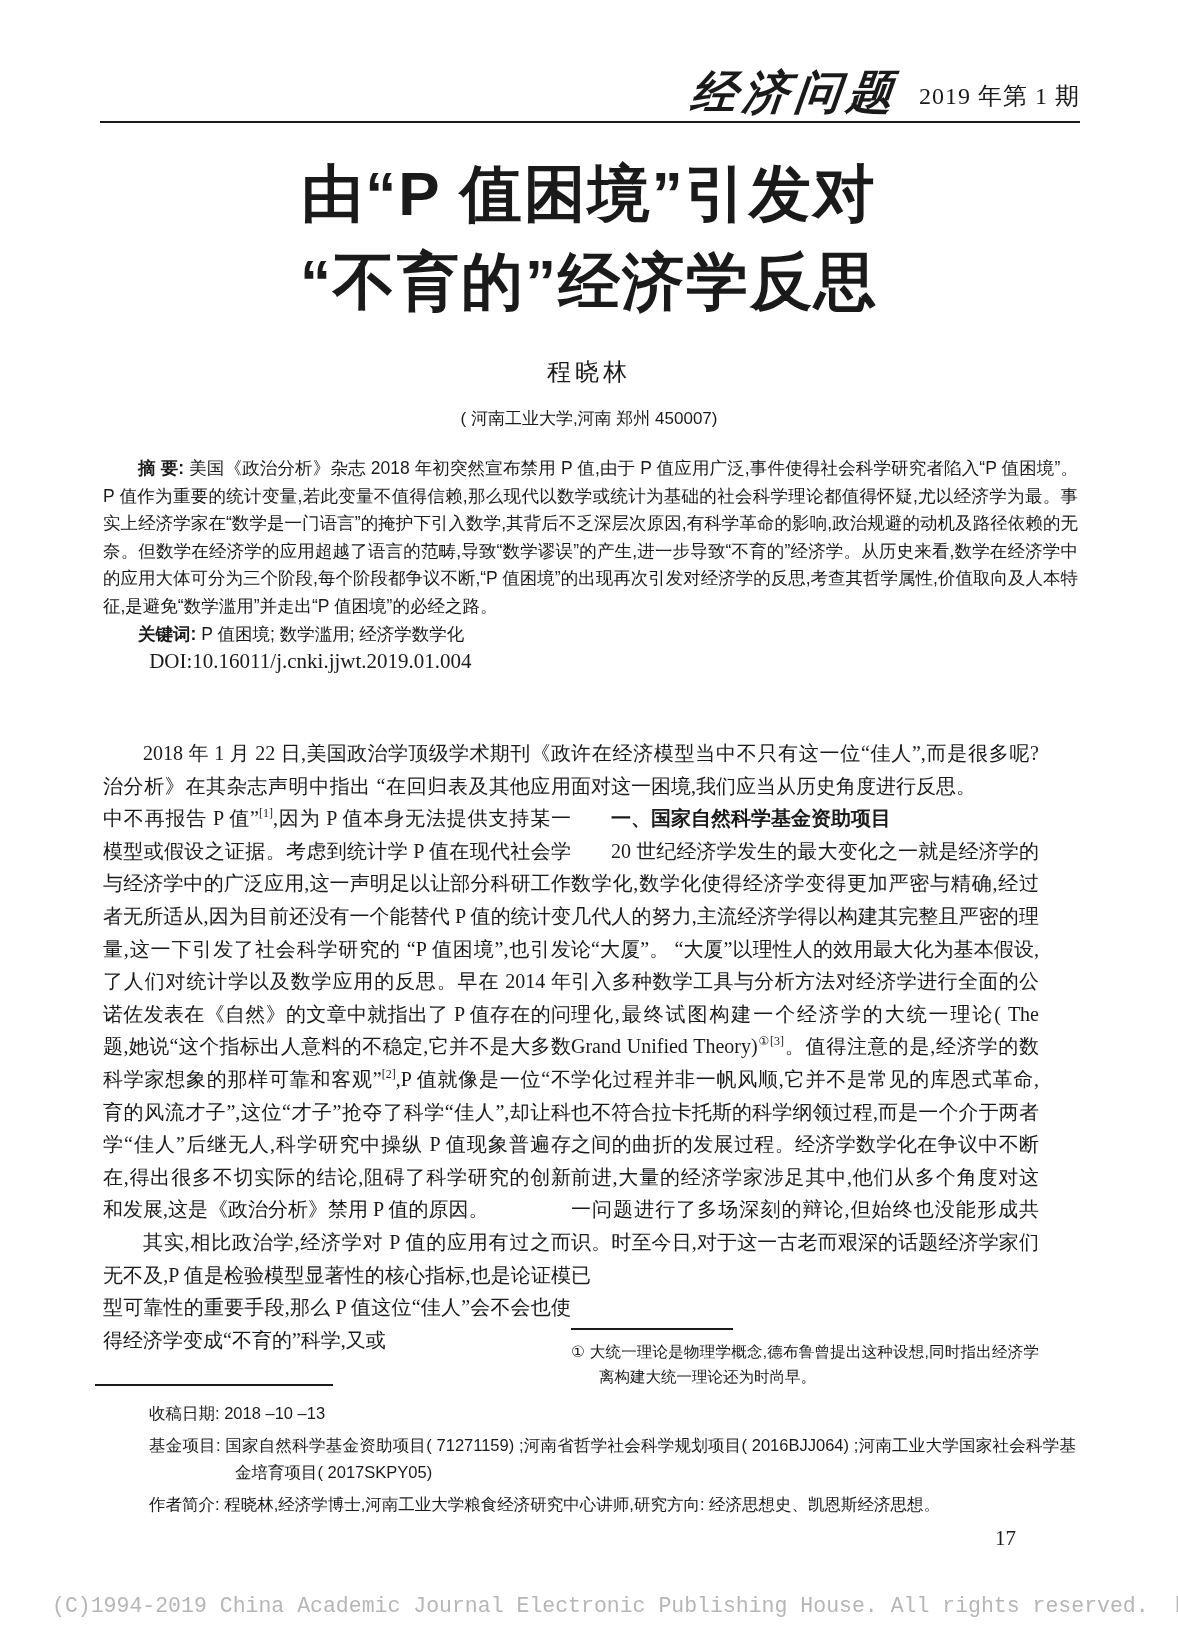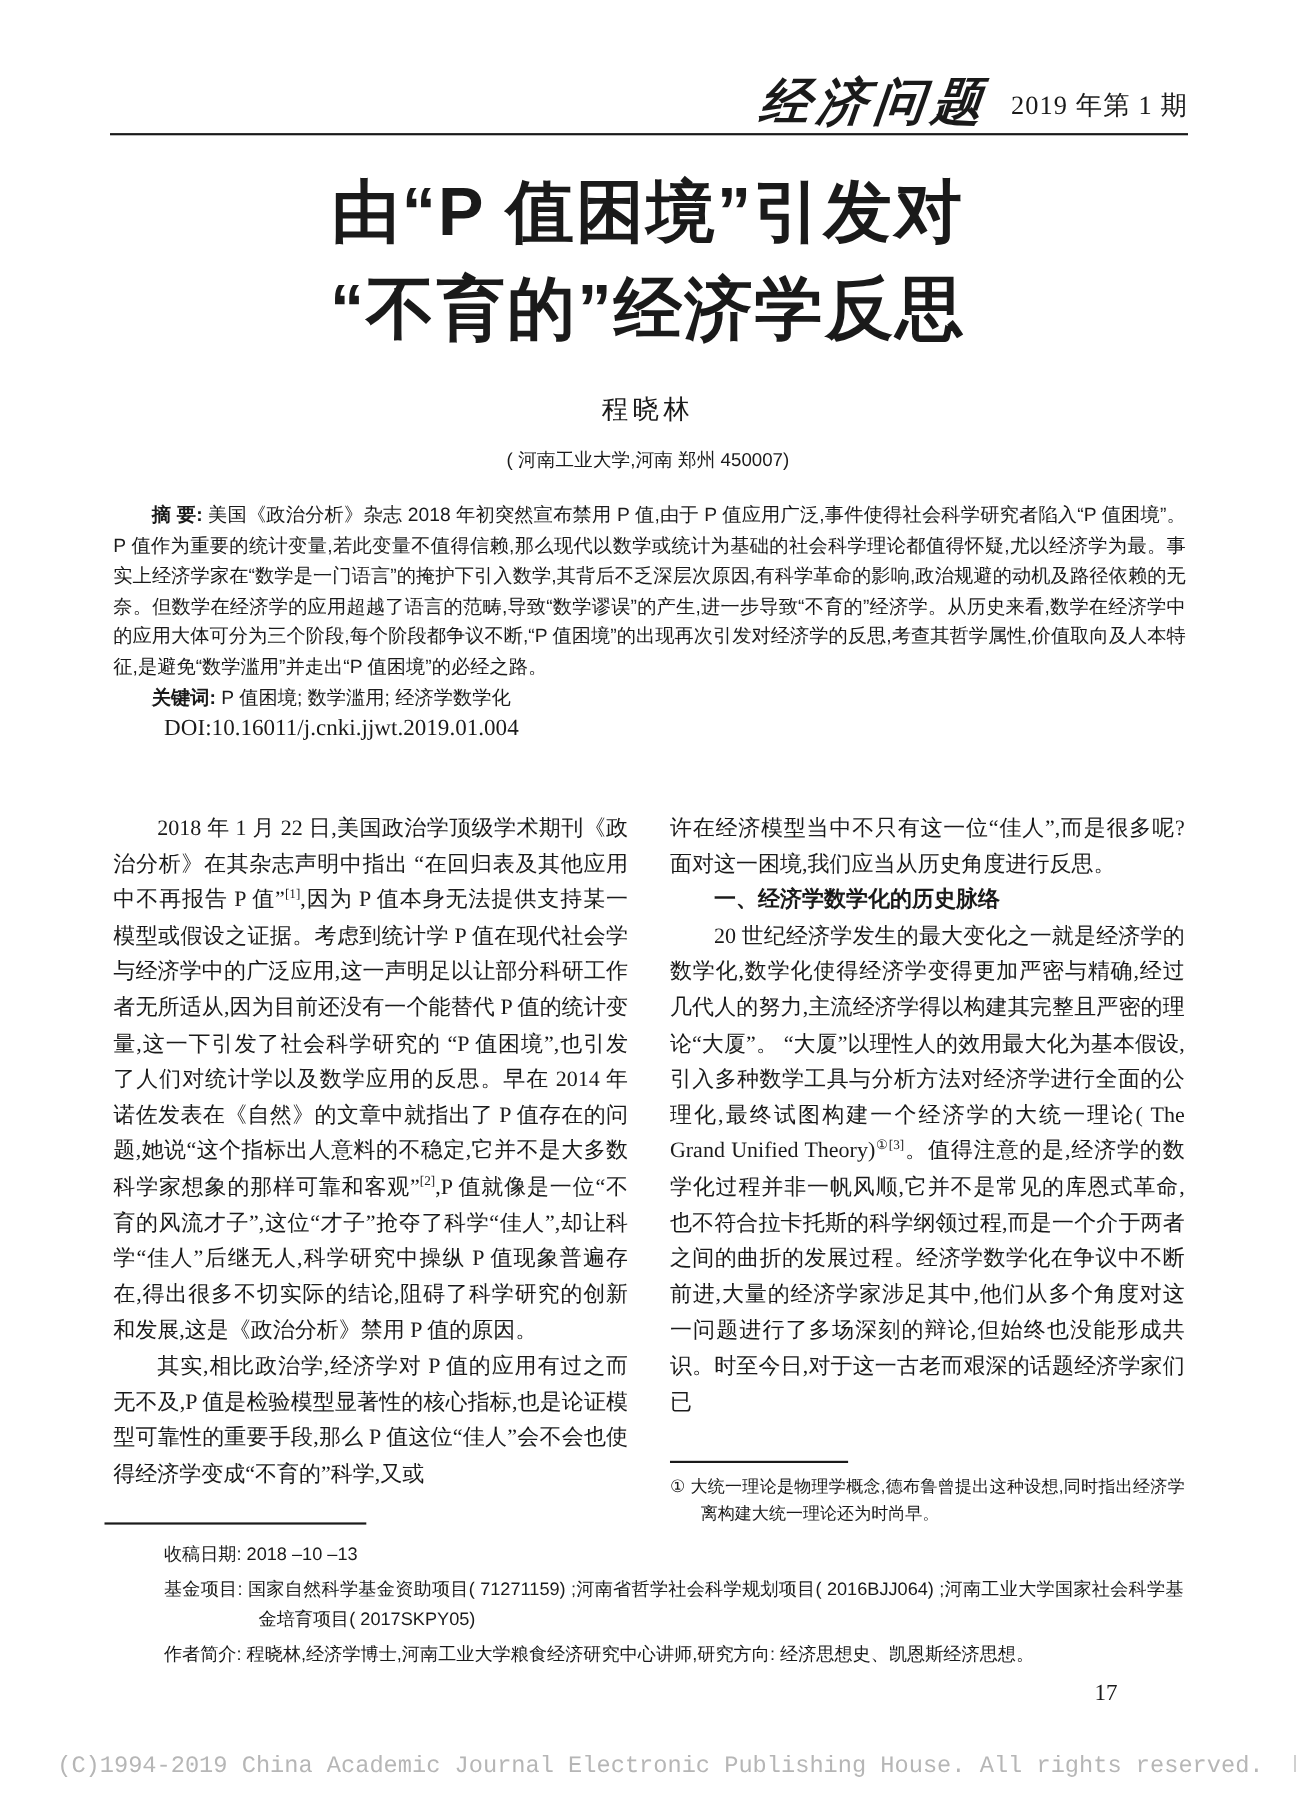--- a/index.html
+++ b/index.html
@@ -39,21 +39,21 @@
     font-size:17.5px;line-height:27.6px;text-align:justify;}
   .front p{margin:0;}
   .abstract-p{text-indent:2em;}
   .front .lbl{font-weight:700;}
   .keywords-p{text-indent:2em;}
   .meta-p{text-indent:2em;}
   .meta-seg1{display:inline-block;width:312px;text-indent:0;}
   .meta-seg2{display:inline-block;width:180px;text-indent:0;}
   .doi-p{text-indent:2.2em;font-family:"Liberation Serif","DejaVu Serif",serif;font-size:21px;}
   
-  .columns{position:absolute;top:737px;left:103px;width:975px;display:flex;gap:38px;}
+  .columns{position:absolute;top:737px;left:103px;width:975px;display:flex;}
   .col{width:468px;height:652px;font-size:20px;line-height:32.6px;text-align:justify;
     display:flex;flex-direction:column;overflow:hidden;}
   .col p{margin:0;text-indent:2em;}
   .col p.no-indent{text-indent:0;}
   .col sup{font-size:12px;line-height:0;}
   .col-heading{font-family:"Liberation Sans","DejaVu Sans",sans-serif;font-weight:700;}
   .fn-block{margin-top:auto;font-family:"Liberation Sans","DejaVu Sans",sans-serif;}
   .fn-sep{width:162px;border-top:2px solid #1a1a1a;margin-bottom:9px;}
   .fn-text{font-size:15.5px;line-height:25px;padding-left:28px;text-indent:-28px !important;text-align:justify;}
   
@@ -92,21 +92,21 @@
     <p class="doi-p">DOI:10.16011/j.cnki.jjwt.2019.01.004</p>
   </div>
 
   <div class="columns">
     <div class="col">
       <p><span>2018 年 1 月 22 日,美国政治学顶级学术期刊《政治分析》在其杂志声明中指出 “在回归表及其他应用中不再报告 P 值”</span><sup>[1]</sup><span>,因为 P 值本身无法提供支持某一模型或假设之证据。考虑到统计学 P 值在现代社会学与经济学中的广泛应用,这一声明足以让部分科研工作者无所适从,因为目前还没有一个能替代 P 值的统计变量,这一下引发了社会科学研究的 “P 值困境”,也引发了人们对统计学以及数学应用的反思。早在 2014 年诺佐发表在《自然》的文章中就指出了 P 值存在的问题,她说“这个指标出人意料的不稳定,它并不是大多数科学家想象的那样可靠和客观”</span><sup>[2]</sup><span>,P 值就像是一位“不育的风流才子”,这位“才子”抢夺了科学“佳人”,却让科学“佳人”后继无人,科学研究中操纵 P 值现象普遍存在,得出很多不切实际的结论,阻碍了科学研究的创新和发展,这是《政治分析》禁用 P 值的原因。</span></p>
       <p>其实,相比政治学,经济学对 P 值的应用有过之而无不及,P 值是检验模型显著性的核心指标,也是论证模型可靠性的重要手段,那么 P 值这位“佳人”会不会也使得经济学变成“不育的”科学,又或</p>
     </div>
     <div class="col">
       <p class="no-indent">许在经济模型当中不只有这一位“佳人”,而是很多呢? 面对这一困境,我们应当从历史角度进行反思。</p>
-      <p class="col-heading">一、经济学数学化的历史脉络</p>
+      <p class="col-heading">一、国家自然科学基金资助项目</p>
       <p><span>20 世纪经济学发生的最大变化之一就是经济学的数学化,数学化使得经济学变得更加严密与精确,经过几代人的努力,主流经济学得以构建其完整且严密的理论“大厦”。 “大厦”以理性人的效用最大化为基本假设,引入多种数学工具与分析方法对经济学进行全面的公理化,最终试图构建一个经济学的大统一理论( The Grand Unified Theory)</span><sup>①</sup><sup>[3]</sup><span>。值得注意的是,经济学的数学化过程并非一帆风顺,它并不是常见的库恩式革命,也不符合拉卡托斯的科学纲领过程,而是一个介于两者之间的曲折的发展过程。经济学数学化在争议中不断前进,大量的经济学家涉足其中,他们从多个角度对这一问题进行了多场深刻的辩论,但始终也没能形成共识。时至今日,对于这一古老而艰深的话题经济学家们已</span></p>
       <div class="fn-block">
         <div class="fn-sep"></div>
         <p class="fn-text">① 大统一理论是物理学概念,德布鲁曾提出这种设想,同时指出经济学离构建大统一理论还为时尚早。</p>
       </div>
     </div>
   </div>
 
   <div class="foot-rule"></div>
   <div class="paper-notes">

